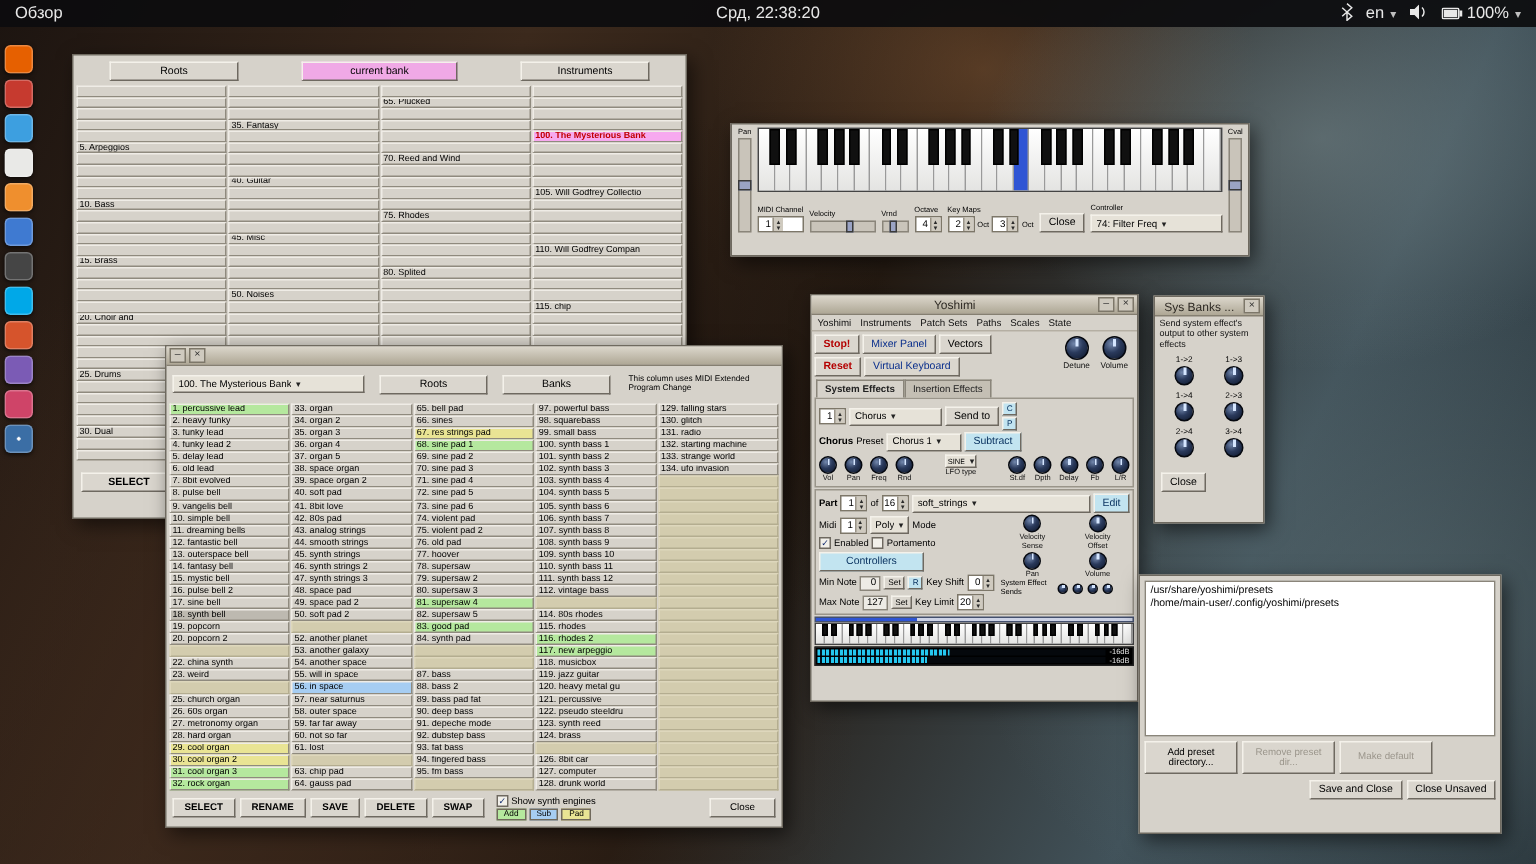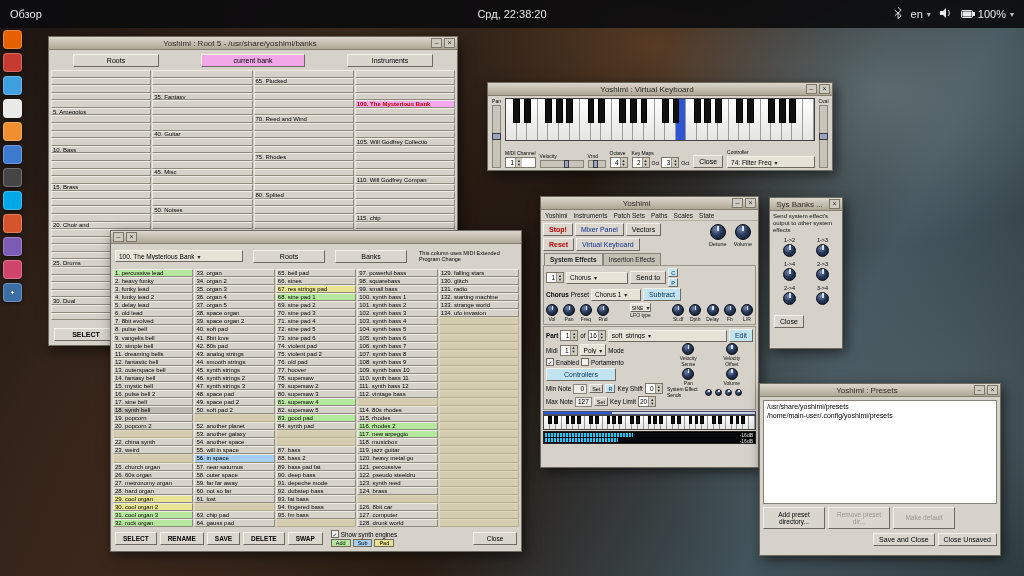--- a/index.html
+++ b/index.html
@@ -5,21 +5,21 @@
 *{margin:0;padding:0;box-sizing:border-box}
 html,body{width:1024px;height:576px;overflow:hidden}
 body{position:relative;font-family:"Liberation Sans","DejaVu Sans",sans-serif;background:#241c16}
 .wallpaper{position:absolute;inset:0;background:
  radial-gradient(ellipse 320px 220px at 86% 16%,rgba(120,138,142,.55),transparent 70%),
  radial-gradient(ellipse 420px 320px at 92% 72%,rgba(96,115,120,.5),transparent 70%),
  radial-gradient(ellipse 260px 200px at 64% 8%,rgba(150,100,60,.45),transparent 70%),
  radial-gradient(ellipse 520px 420px at 18% 85%,rgba(58,38,26,.7),transparent 75%),
  radial-gradient(ellipse 300px 260px at 38% 45%,rgba(30,20,14,.8),transparent 75%),
  linear-gradient(115deg,#1c1410 0%,#3c2a1d 28%,#241a12 52%,#41525a 78%,#273339 100%)}
-.topbar{position:absolute;top:0;left:0;right:0;height:28px;background:rgba(12,12,14,.92);display:flex;align-items:center;color:#e8e8e8;font-size:11px;padding:0 10px;z-index:60}
+.topbar{position:absolute;top:0;left:0;right:0;height:18px;background:rgba(12,12,14,.92);display:flex;align-items:center;color:#e8e8e8;font-size:11px;padding:0 10px;z-index:60}
 .tb-clock{position:absolute;left:50%;transform:translateX(-50%)}
 .tb-right{margin-left:auto;display:flex;align-items:center;gap:9px}
 .tb-lang,.tb-batt{display:flex;align-items:center;gap:3px}
 .drop::after{content:"▾";font-size:8px;color:#bfbfbf;margin-left:1px}
 .dock{position:absolute;left:3px;top:30px;display:flex;flex-direction:column;gap:4px;z-index:55}
 .dock-icon{width:19px;height:19px;border-radius:4px;border:1px solid rgba(255,255,255,.25);box-shadow:0 1px 3px rgba(0,0,0,.6)}
 [data-name="show-apps-icon"]{background-image:radial-gradient(circle,#fff 1px,transparent 1.3px)!important;background-size:6px 6px;background-position:3px 3px;background-color:#3b6ea5!important}
 .win{position:absolute;background:#d6d2ca;border:1px solid #6f6a60;box-shadow:3px 4px 12px rgba(0,0,0,.55)}
 .tbar{height:13px;display:flex;align-items:center;background:linear-gradient(#dcd7cc,#aea795);border-bottom:1px solid #857f71;padding:0 2px;gap:2px}
 .tt{flex:1;text-align:center;font-size:8px;color:#2e2a24;white-space:nowrap;overflow:hidden}
@@ -175,25 +175,20 @@
     <div class="dock-icon" data-name="docs-icon" style="background: rgb(63, 122, 209);"></div>
     <div class="dock-icon" data-name="profile-icon" style="background: rgb(69, 69, 69);"></div>
     <div class="dock-icon" data-name="skype-icon" style="background: rgb(0, 168, 232);"></div>
     <div class="dock-icon" data-name="software-icon" style="background: rgb(214, 84, 44);"></div>
     <div class="dock-icon" data-name="settings-icon" style="background: rgb(123, 91, 181);"></div>
     <div class="dock-icon" data-name="media-icon" style="background: rgb(207, 68, 104);"></div>
     <div class="dock-icon" data-name="show-apps-icon" style="background: rgb(59, 110, 165);"></div>
   </div>
 
 <div class="win w-banks" data-name="banks-window">
-  <div class="tbar" data-name="banks-titlebar">
-    <span class="tt" data-name="window-title">Yoshimi : Root 5 - /usr/share/yoshimi/banks</span>
-    <span class="wbtn min" data-name="minimize-icon"></span>
-    <span class="wbtn close" data-name="close-icon"></span>
-  </div>
   <div class="banks-toolbar">
     <span class="btn" style="width:86px" data-name="roots-button">Roots</span>
     <span class="btn pink" style="width:104px" data-name="current-bank-button">current bank</span>
     <span class="btn" style="width:86px" data-name="instruments-button">Instruments</span>
   </div>
   <div class="grid bgrid" data-name="banks-grid">
     <div class="gcol">
         <div class="cell" data-name="bank-slot"></div>
         <div class="cell" data-name="bank-slot"></div>
         <div class="cell" data-name="bank-slot"></div>
@@ -333,25 +328,20 @@
         <div class="cell" data-name="bank-slot"></div>
         <div class="cell" data-name="bank-slot"></div>
       </div>
   </div>
   <div class="banks-bottom">
     <span class="btn bold" style="width:64px" data-name="bank-select-button">SELECT</span>
   </div>
 </div>
 
 <div class="win w-vk" data-name="virtual-keyboard-window">
-  <div class="tbar" data-name="vk-titlebar">
-    <span class="tt" data-name="window-title">Yoshimi : Virtual Keyboard</span>
-    <span class="wbtn min" data-name="minimize-icon"></span>
-    <span class="wbtn close" data-name="close-icon"></span>
-  </div>
   <div class="vkbody">
     <div class="vkside">
       <span class="vlabel" data-name="pan-label">Pan</span>
       <div class="vslider" data-name="pan-slider"></div>
     </div>
     <div class="vkcenter">
       <div class="piano vkpiano" data-name="virtual-piano">
           <div class="wkey" data-name="piano-key" style="width: 3.44828%;"></div>
           <div class="wkey" data-name="piano-key" style="width: 3.44828%;"></div>
           <div class="wkey" data-name="piano-key" style="width: 3.44828%;"></div>
@@ -990,25 +980,20 @@
       <span class="chip c-add" data-name="engine-legend-chip">Add</span>
           <span class="chip c-sub" data-name="engine-legend-chip">Sub</span>
           <span class="chip c-pad" data-name="engine-legend-chip">Pad</span>
         </div>
     </div>
     <span class="btn" style="margin-left:auto;width:44px;font-weight:normal" data-name="instruments-close-button">Close</span>
   </div>
 </div>
 
 <div class="win w-presets" data-name="presets-window">
-  <div class="tbar" data-name="presets-titlebar">
-    <span class="tt" data-name="window-title">Yoshimi : Presets</span>
-    <span class="wbtn min" data-name="minimize-icon"></span>
-    <span class="wbtn close" data-name="close-icon"></span>
-  </div>
   <div class="plist" data-name="preset-paths-list">
 
   <div data-name="preset-path-item">/usr/share/yoshimi/presets</div>
       <div data-name="preset-path-item">/home/main-user/.config/yoshimi/presets</div>
     </div>
   <div class="pbtns1">
     <span class="btn" data-name="add-preset-directory-button">Add preset directory...</span>
     <span class="btn disabled" data-name="remove-preset-directory-button">Remove preset dir...</span>
     <span class="btn disabled" data-name="make-default-button">Make default</span>
   </div>

